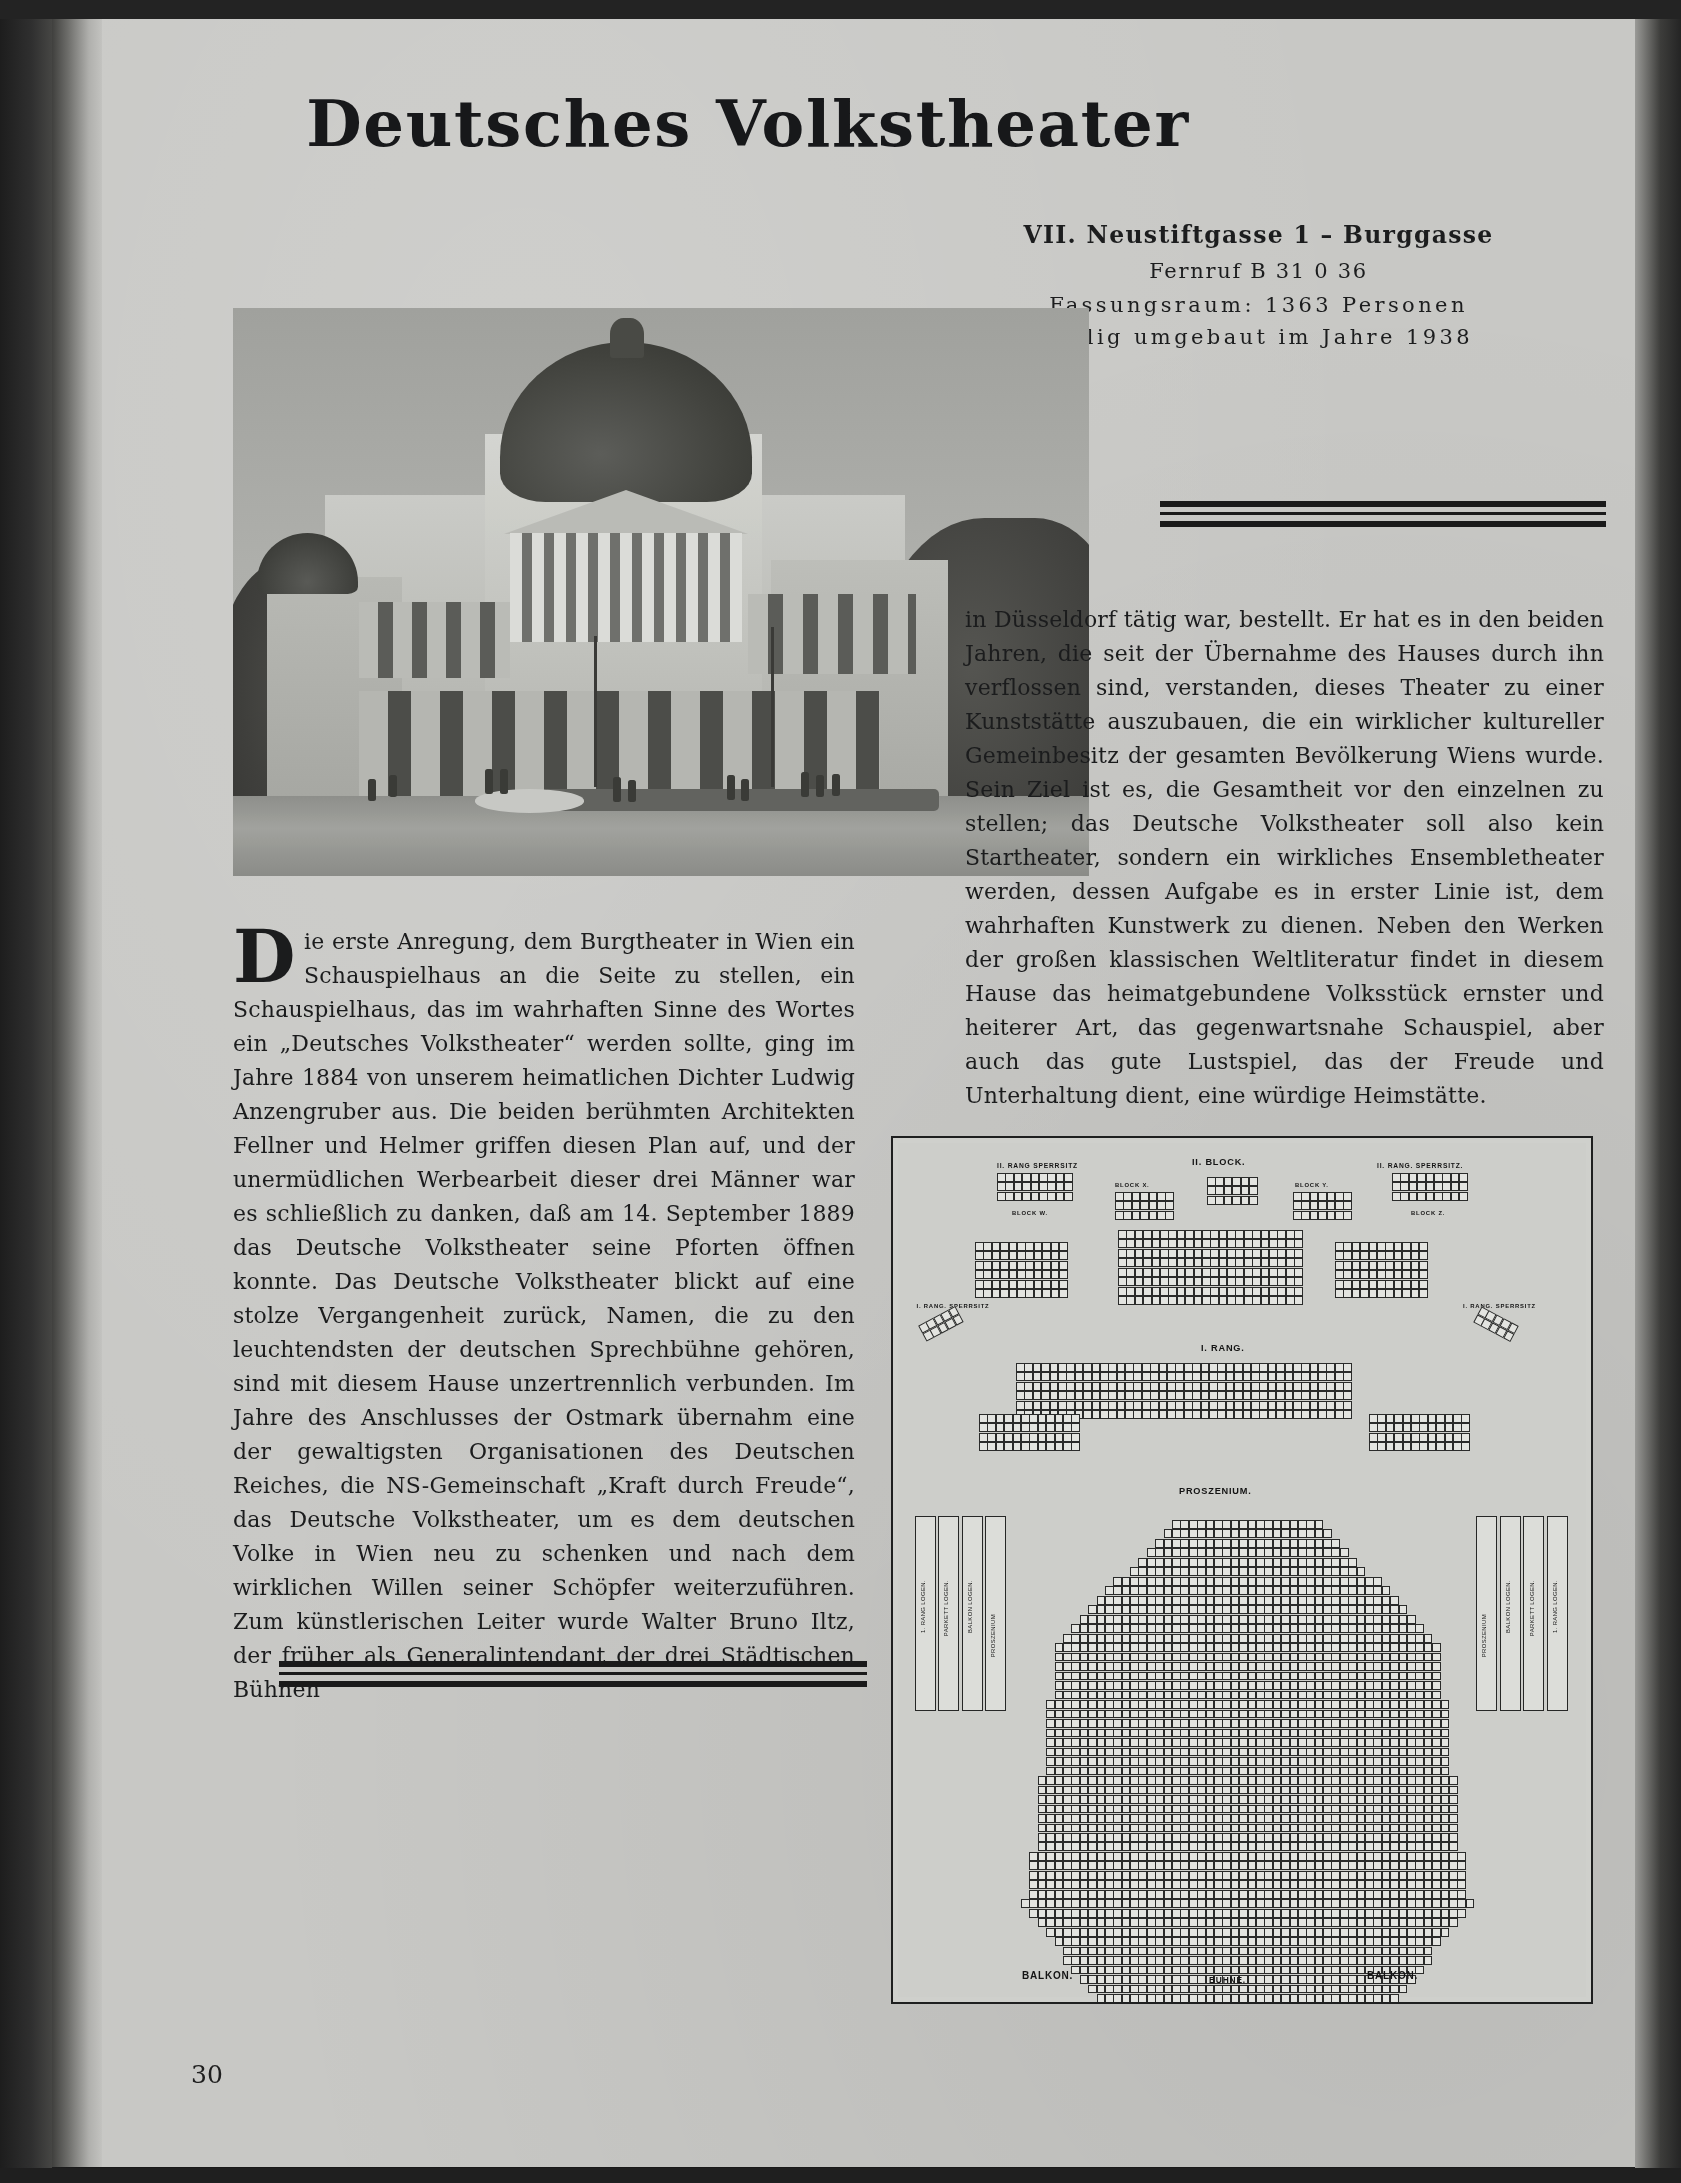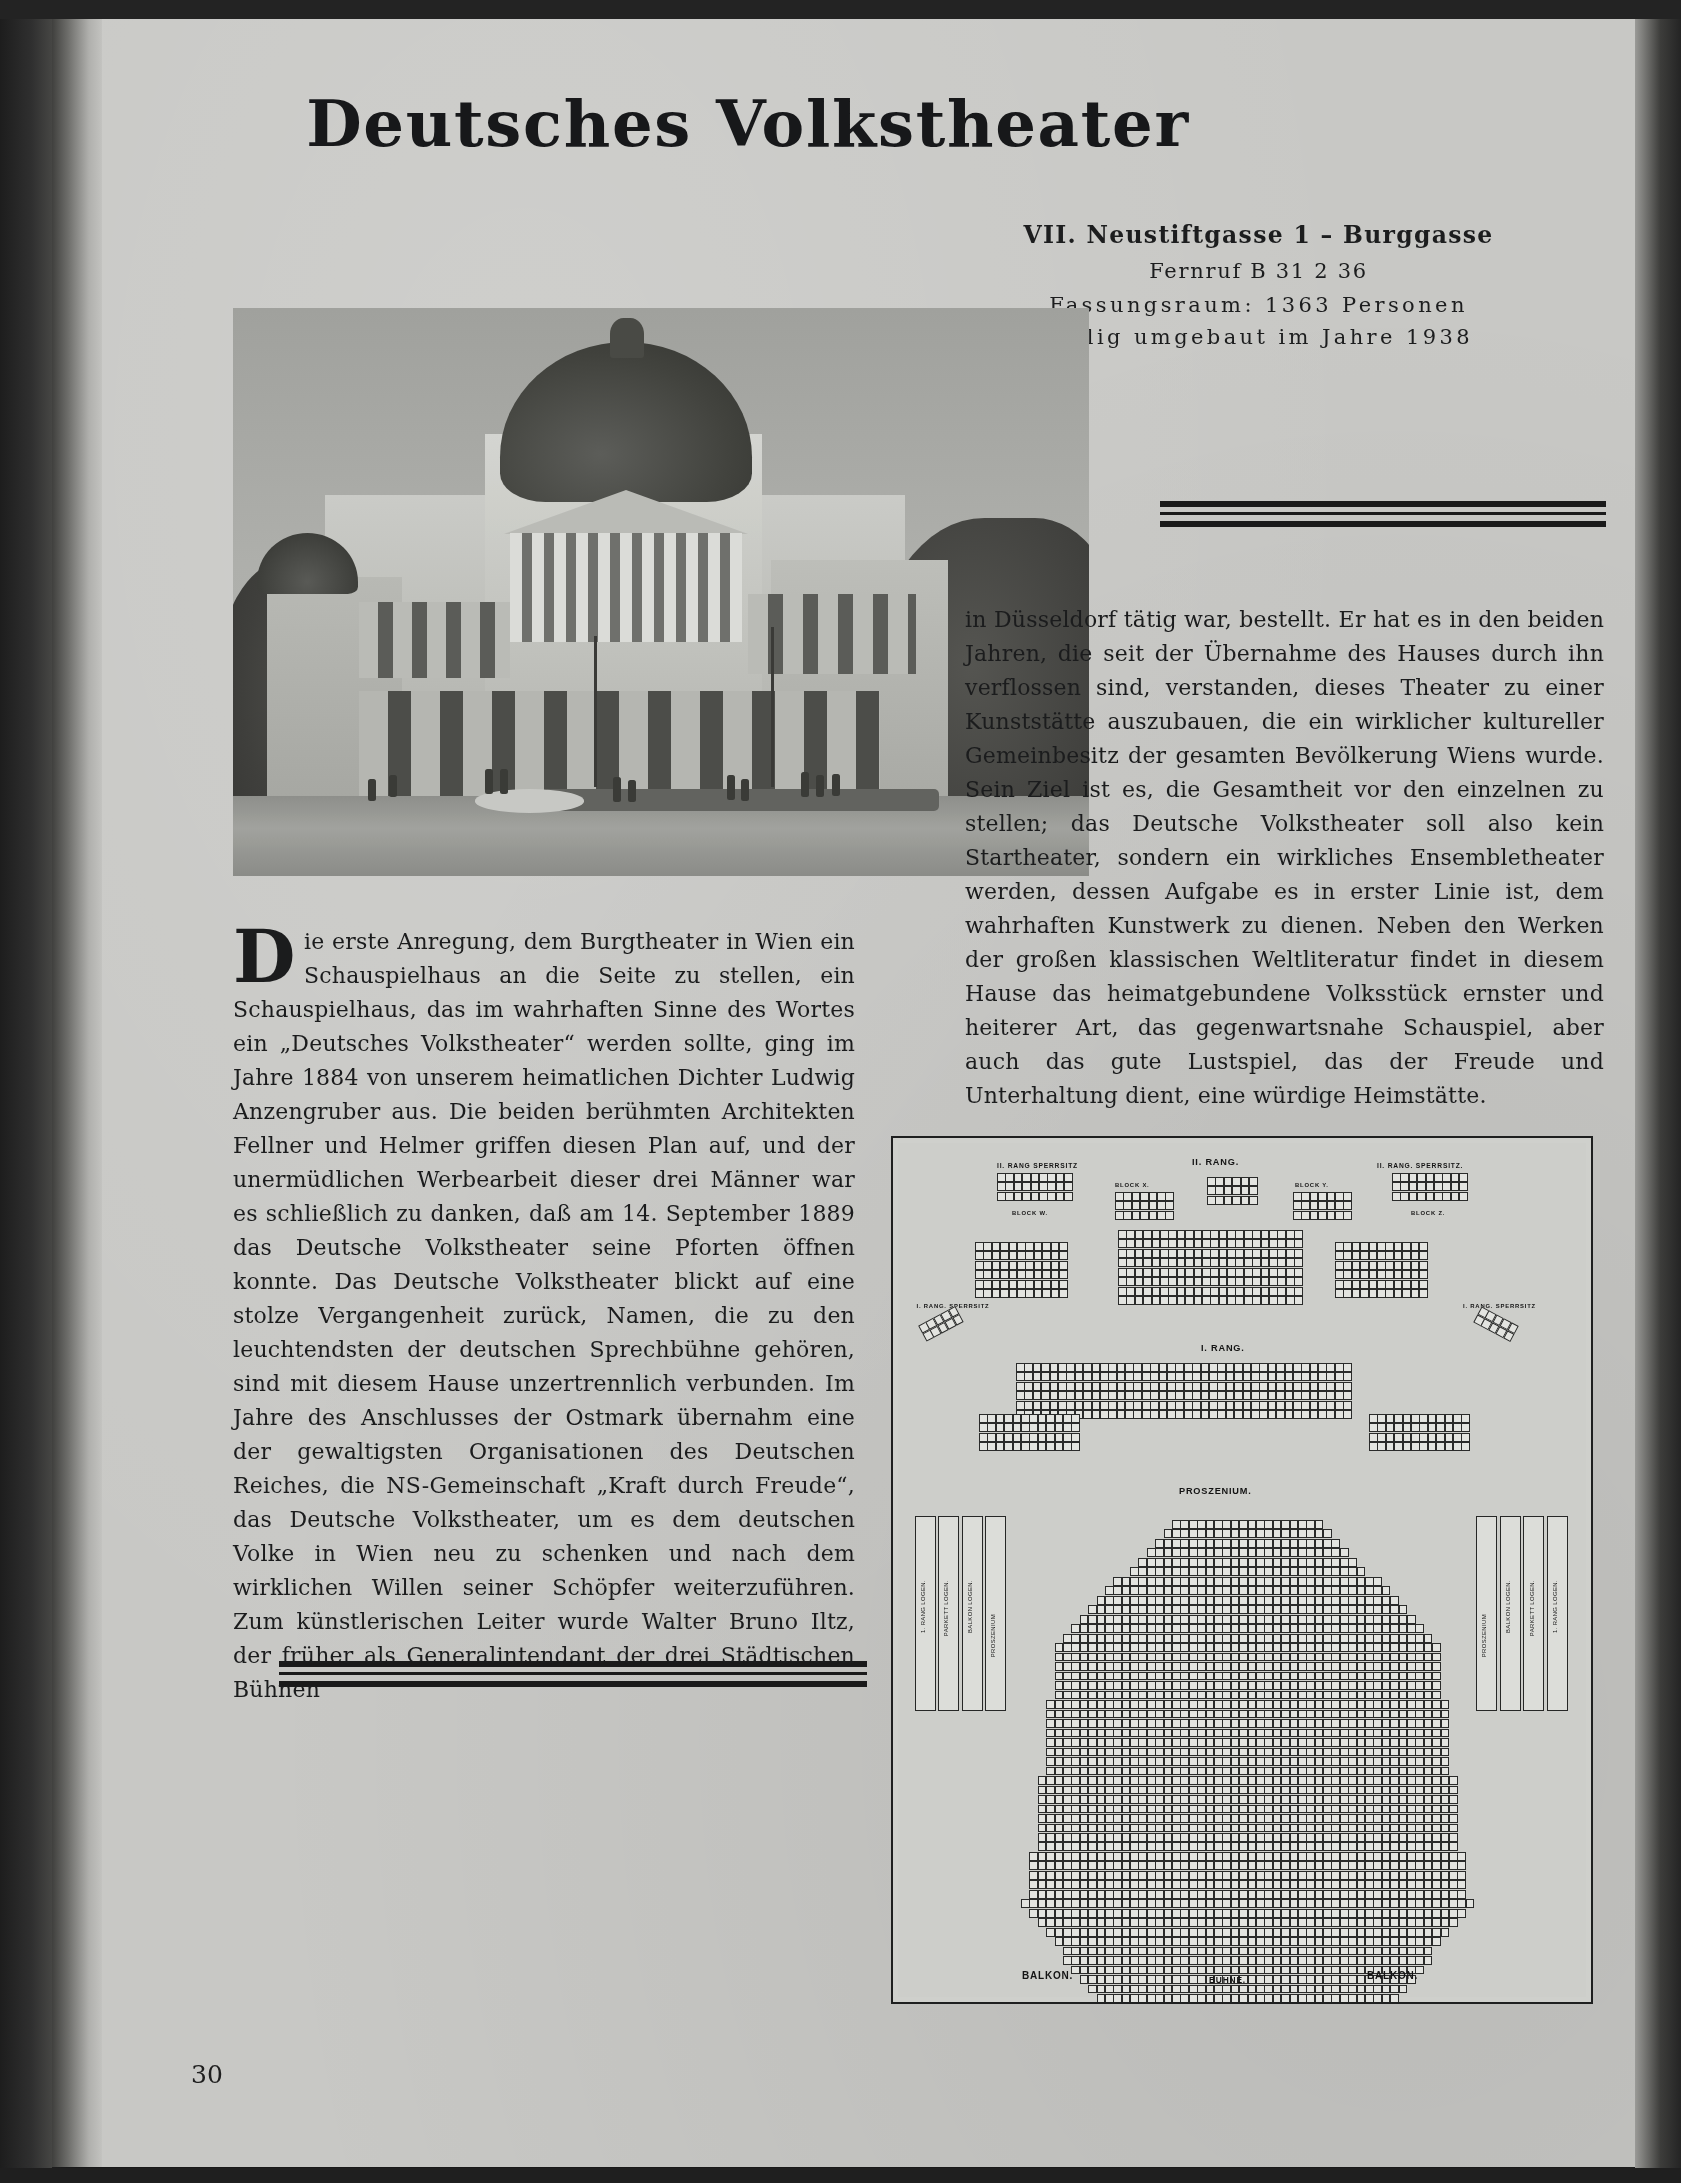--- a/index.html
+++ b/index.html
@@ -372,21 +372,21 @@
 
   <div id="page">
     <div class="paper-grain"></div>
 
     <div id="masthead">
       <div class="title">Deutsches Volkstheater</div>
     </div>
 
     <div id="address">
       <div class="line1">VII. Neustiftgasse 1 – Burggasse</div>
-      <div class="line2">Fernruf B 31 2 36</div>
+      <div class="line2">Fernruf B 31 0 36</div>
       <div class="line3">Fassungsraum: 1363 Personen</div>
       <div class="line4">Völlig umgebaut im Jahre 1938</div>
     </div>
 
     <div class="rule-stack" id="rule-top-right">
       <div class="r r1"></div>
         <div class="r r2"></div>
         <div class="r r3"></div>
     </div>
     <div class="rule-stack" id="rule-mid-left">
@@ -435,21 +435,21 @@
       <span class="dropcap">D</span><span>ie erste Anregung, dem Burgtheater in Wien ein Schauspielhaus an die Seite zu stellen, ein Schauspielhaus, das im wahrhaften Sinne des Wortes ein „Deutsches Volkstheater“ werden sollte, ging im Jahre 1884 von unserem heimatlichen Dichter Ludwig Anzengruber aus. Die beiden berühmten Architekten Fellner und Helmer griffen diesen Plan auf, und der unermüdlichen Werbearbeit dieser drei Männer war es schließlich zu danken, daß am 14. September 1889 das Deutsche Volkstheater seine Pforten öffnen konnte. Das Deutsche Volkstheater blickt auf eine stolze Vergangenheit zurück, Namen, die zu den leuchtendsten der deutschen Sprechbühne gehören, sind mit diesem Hause unzertrennlich verbunden. Im Jahre des Anschlusses der Ostmark übernahm eine der gewaltigsten Organisationen des Deutschen Reiches, die NS-Gemeinschaft „Kraft durch Freude“, das Deutsche Volkstheater, um es dem deutschen Volke in Wien neu zu schenken und nach dem wirklichen Willen seiner Schöpfer weiterzuführen. Zum künstlerischen Leiter wurde Walter Bruno Iltz, der früher als Generalintendant der drei Städtischen Bühnen</span>
     </div>
 
     <div class="bodycol" id="col-right">
       <span>in Düsseldorf tätig war, bestellt. Er hat es in den beiden Jahren, die seit der Übernahme des Hauses durch ihn verflossen sind, verstanden, dieses Theater zu einer Kunststätte auszubauen, die ein wirklicher kultureller Gemeinbesitz der gesamten Bevölkerung Wiens wurde. Sein Ziel ist es, die Gesamtheit vor den einzelnen zu stellen; das Deutsche Volkstheater soll also kein Startheater, sondern ein wirkliches Ensembletheater werden, dessen Aufgabe es in erster Linie ist, dem wahrhaften Kunstwerk zu dienen. Neben den Werken der großen klassischen Weltliteratur findet in diesem Hause das heimatgebundene Volksstück ernster und heiterer Art, das gegenwartsnahe Schauspiel, aber auch das gute Lustspiel, das der Freude und Unterhaltung dient, eine würdige Heimstätte.</span>
     </div>
 
     <div id="seating">
       <div class="inner">
 
-        <div class="sp-label" style="left:294px; top:13.5px; font-size:9.2px;">II. RANG.</div>
+        <div class="sp-label" style="left:294px; top:13.5px; font-size:9.2px;">II. BLOCK.</div>
         <div class="sp-label" style="left:99px; top:18.5px; font-size:6.7px;">II. RANG SPERRSITZ</div>
         <div class="sp-label" style="left:479px; top:18.5px; font-size:6.7px;">II. RANG. SPERRSITZ.</div>
 
         <div class="sp-label" style="left:114px; top:67px; font-size:5.9px;">BLOCK W.</div>
         <div class="sp-label" style="left:217px; top:39px; font-size:5.9px;">BLOCK X.</div>
         <div class="sp-label" style="left:397px; top:39px; font-size:5.9px;">BLOCK Y.</div>
         <div class="sp-label" style="left:513px; top:67px; font-size:5.9px;">BLOCK Z.</div>
 
         <div class="blk sm" id="sp-w" style="left:99px; top:30px; grid-template-columns:repeat(9,7.6px);">
             <i></i>

